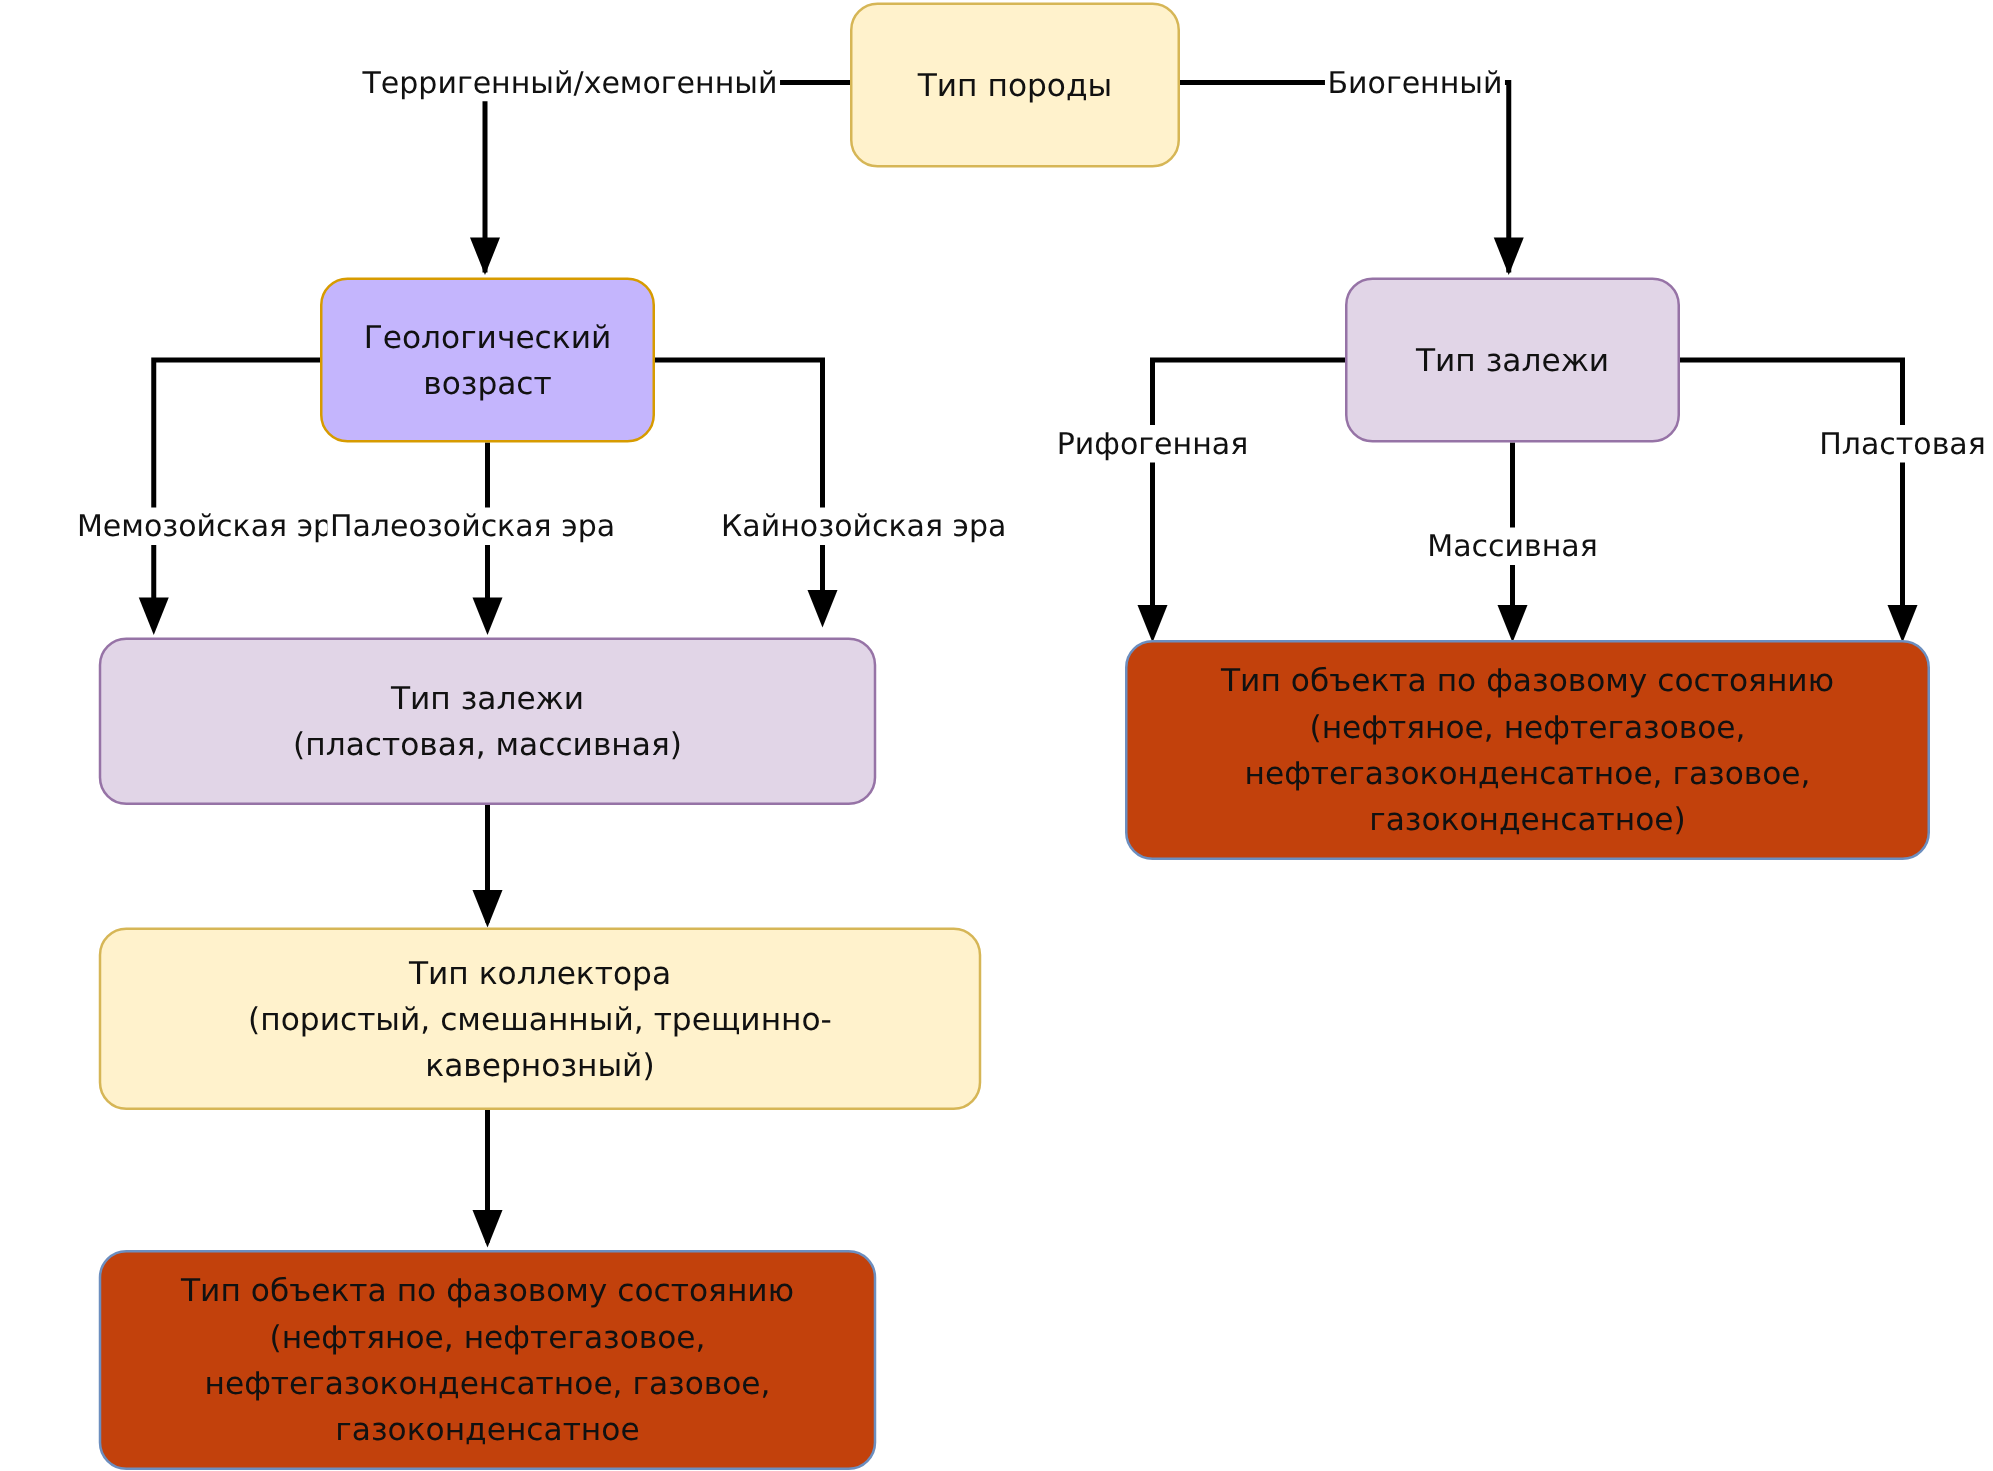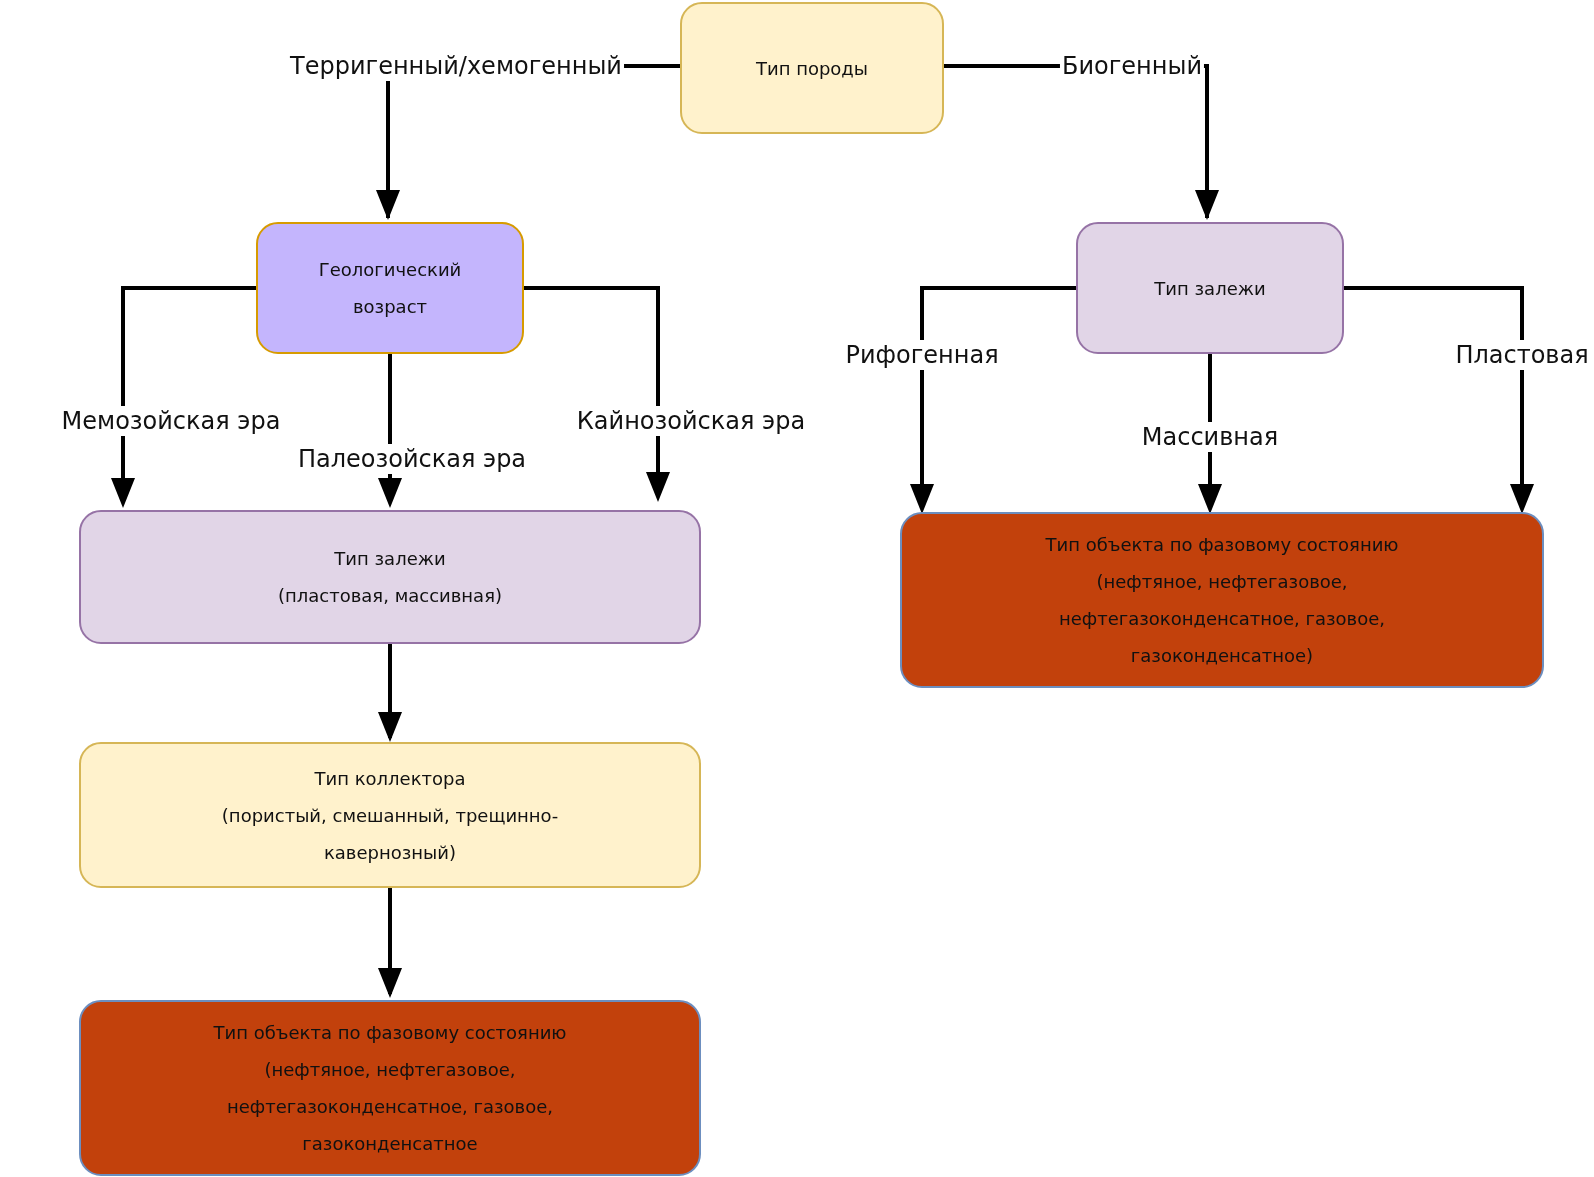--- a/index.html
+++ b/index.html
@@ -1,21 +1,21 @@
 <!DOCTYPE html>
 <html><head>
 <meta charset="utf-8">
 <style>
   html, body { margin: 0; padding: 0; background: #ffffff; }
   body { width: 1594px; height: 1177px; position: relative; overflow: hidden;
          font-family: "DejaVu Sans", sans-serif; color: #111; }
   svg.edges { position: absolute; left: 0; top: 0; }
   .node { position: absolute; box-sizing: border-box; border-radius: 22px;
           display: flex; align-items: center; justify-content: center; text-align: center;
-          font-size: 18px; line-height: 37px; border: 2px solid; }
+          font-size: 25px; line-height: 37px; border: 2px solid; }
   .node .inner { white-space: pre-line; }
   .yellow { background: #fff2cc; border-color: #d6b656; }
   .orange { background: #c4b5fd; border-color: #d79b00; }
   .purple { background: #e1d5e7; border-color: #9673a6; }
   .blue   { background: #c2410c; border-color: #6c8ebf; }
   .elabel { position: absolute; font-size: 24px; line-height: 30px; background: #fff;
             white-space: nowrap; padding: 0 2px; transform: translate(-50%, -50%); }
 </style>
 </head>
 <body>
@@ -76,33 +76,33 @@
 (пластовая, массивная)</span>
 </div>
 
 <div class="node blue" style="left:900px;top:512px;width:644px;height:176px;">
   <span class="inner">Тип объекта по фазовому состоянию
 (нефтяное, нефтегазовое,
 нефтегазоконденсатное, газовое,
 газоконденсатное)</span>
 </div>
 
-<div class="node yellow" style="left:79px;top:742px;width:622px;height:146px;">
+<div class="node yellow" style="left:79px;top:742px;width:706px;height:146px;">
   <span class="inner">Тип коллектора
 (пористый, смешанный, трещинно-
 кавернозный)</span>
 </div>
 
 <div class="node blue" style="left:79px;top:1000px;width:622px;height:176px;">
   <span class="inner">Тип объекта по фазовому состоянию
 (нефтяное, нефтегазовое,
 нефтегазоконденсатное, газовое,
 газоконденсатное</span>
 </div>
 
 <span class="elabel" style="left:456px;top:66px;">Терригенный/хемогенный</span>
 <span class="elabel" style="left:1092px;top:66px;margin-left:40px;">Биогенный</span>
 <span class="elabel" style="left:123px;top:421px;margin-left:48px;">Мемозойская эра</span>
-<span class="elabel" style="left:412px;top:421px;margin-top:38px;">Палеозойская эра</span>
+<span class="elabel" style="left:378px;top:421px;">Палеозойская эра</span>
 <span class="elabel" style="left:691px;top:421px;">Кайнозойская эра</span>
 <span class="elabel" style="left:922px;top:355px;">Рифогенная</span>
 <span class="elabel" style="left:1210px;top:437px;">Массивная</span>
 <span class="elabel" style="left:1522px;top:355px;">Пластовая</span>
 
 </body></html>

